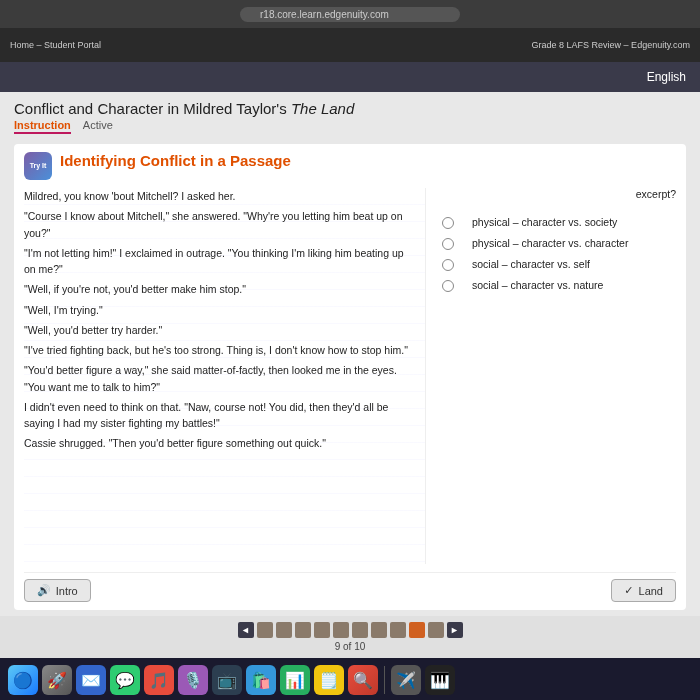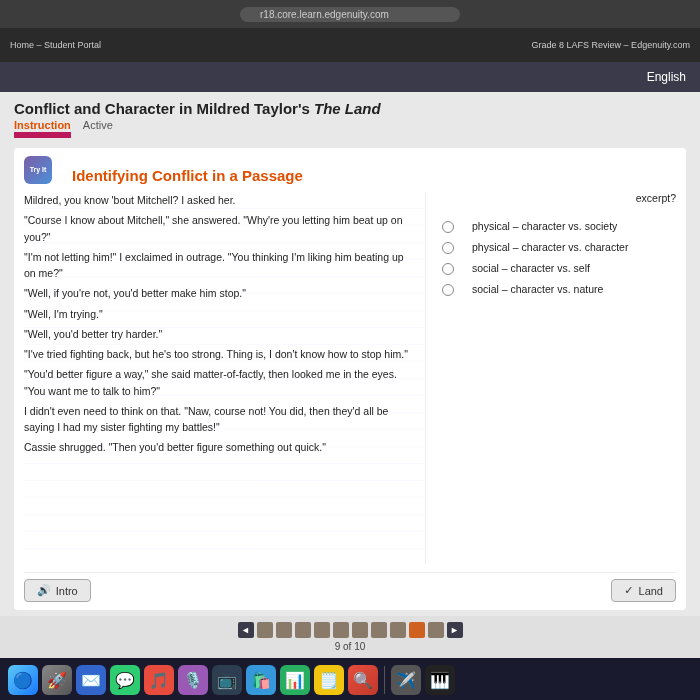--- a/index.html
+++ b/index.html
@@ -63,36 +63,36 @@
       color: #fff;
       font-size: 12px;
     }
 
     .page-title-area {
       background: #e8e8e8;
       padding: 8px 14px 4px 14px;
     }
     .page-title {
       font-size: 15px;
-      font-weight: bold;
+      font-weight: normal;
       color: #222;
     }
     .page-title em {
       font-style: italic;
     }
     .nav-tabs {
       display: flex;
       gap: 12px;
       margin-top: 2px;
     }
     .nav-tab-active {
       font-size: 11px;
       color: #e05000;
       font-weight: bold;
-      border-bottom: 6px solid #be185d;
+      border-bottom: 2px solid #be185d;
       padding-bottom: 1px;
     }
     .nav-tab-inactive {
       font-size: 11px;
       color: #555;
     }
 
     
     .card {
       background: #fff;
@@ -100,22 +100,22 @@
       border-radius: 4px;
       padding: 8px 10px;
       flex: 1;
       display: flex;
       flex-direction: column;
       min-height: 0;
     }
 
     .card-header {
       display: flex;
-      align-items: flex-end;
-      gap: 20px;
+      align-items: flex-start;
+      gap: 8px;
       margin-bottom: 8px;
     }
     .card-icon {
       width: 28px;
       height: 28px;
       background: linear-gradient(135deg, #7b5ea7, #4a90d9);
       border-radius: 6px;
       display: flex;
       align-items: center;
       justify-content: center;

